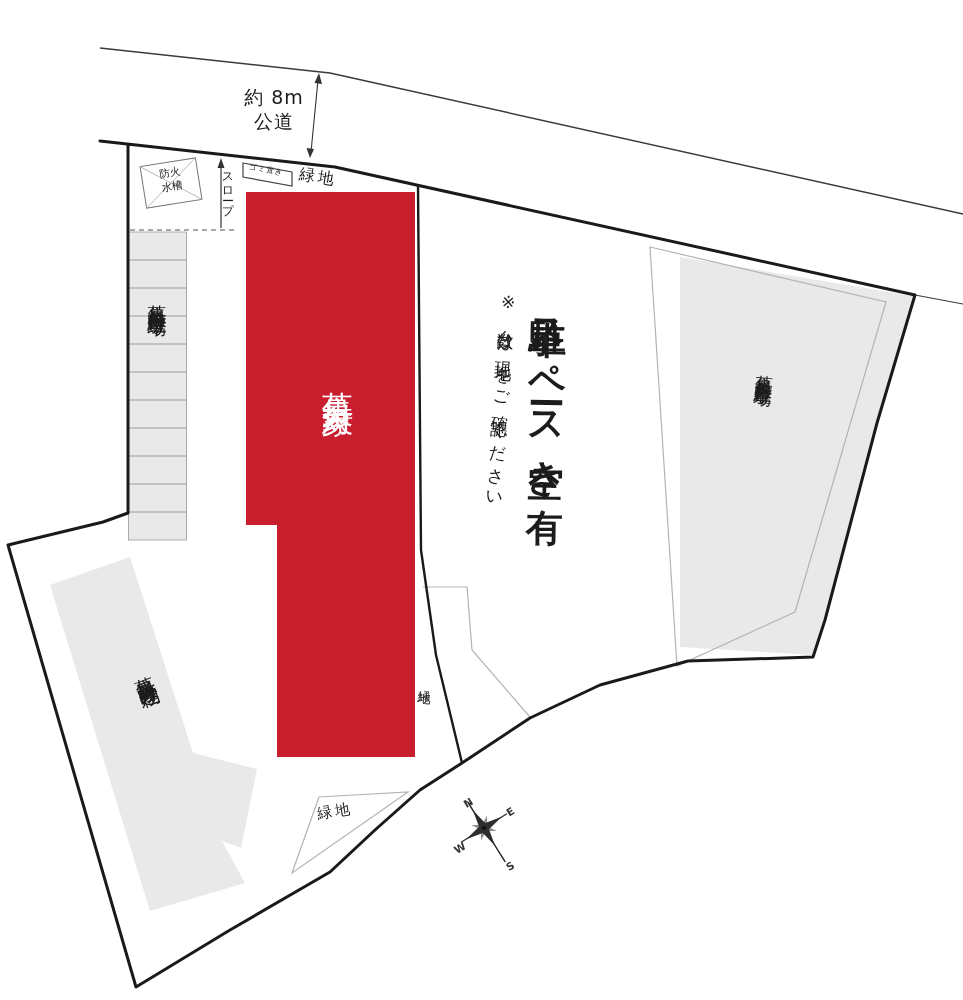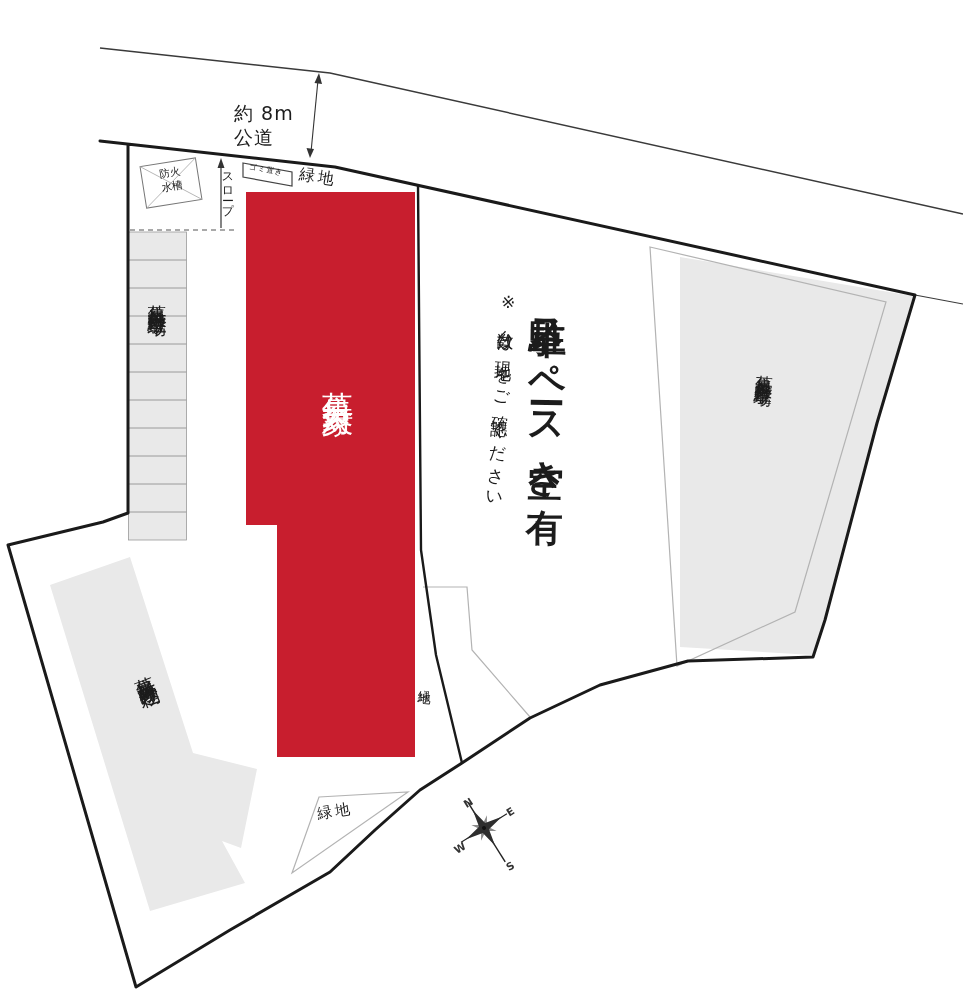--- a/index.html
+++ b/index.html
@@ -7,21 +7,21 @@
     position:relative;
     width:963px;height:1000px;
     background:#ffffff;
     overflow:hidden;
     font-family:"DejaVu Sans", sans-serif;
     color:#1c1c1c;
   }
   #plan-svg{position:absolute;left:0;top:0;}
   .lbl{position:absolute;white-space:pre;line-height:1.0;}
   .v{writing-mode:vertical-rl;text-orientation:mixed;}
-  .lbl-road{left:234px;top:102px;width:80px;text-align:left;font-size:19px;line-height:1.25;letter-spacing:1px;}
+  .lbl-road{left:234px;top:86px;width:80px;text-align:center;font-size:19px;line-height:1.25;letter-spacing:1px;}
   .lbl-green-top{left:299px;top:169px;font-size:16px;letter-spacing:3px;transform:rotate(9deg);font-weight:500;}
   .lbl-slope{left:222px;top:164px;font-size:12px;letter-spacing:1px;}
   .lbl-firetank{left:142px;top:166px;width:58px;text-align:center;font-size:10.5px;line-height:1.3;transform:rotate(-9deg);}
   .lbl-garbage{left:249px;top:166px;font-size:7.5px;letter-spacing:1px;transform:rotate(10deg);}
   .lbl-left-parking{left:148px;top:289px;font-size:19px;letter-spacing:2px;}
   .lbl-target{left:322px;top:366px;font-size:32px;letter-spacing:5px;color:#ffffff;font-weight:500;}
   .lbl-notice-main{left:530px;top:288px;font-size:37px;font-weight:600;letter-spacing:3px;transform:rotate(1deg);transform-origin:top center;}
   .lbl-notice-sub{left:500px;top:292px;font-size:17px;letter-spacing:4px;transform:rotate(4deg);transform-origin:top center;}
   .lbl-right-parking{left:757px;top:361px;font-size:18px;letter-spacing:2px;transform:rotate(5deg);transform-origin:top center;}
   .lbl-building{left:129px;top:662px;font-size:20px;letter-spacing:2px;transform:rotate(-21deg);transform-origin:center center;}

